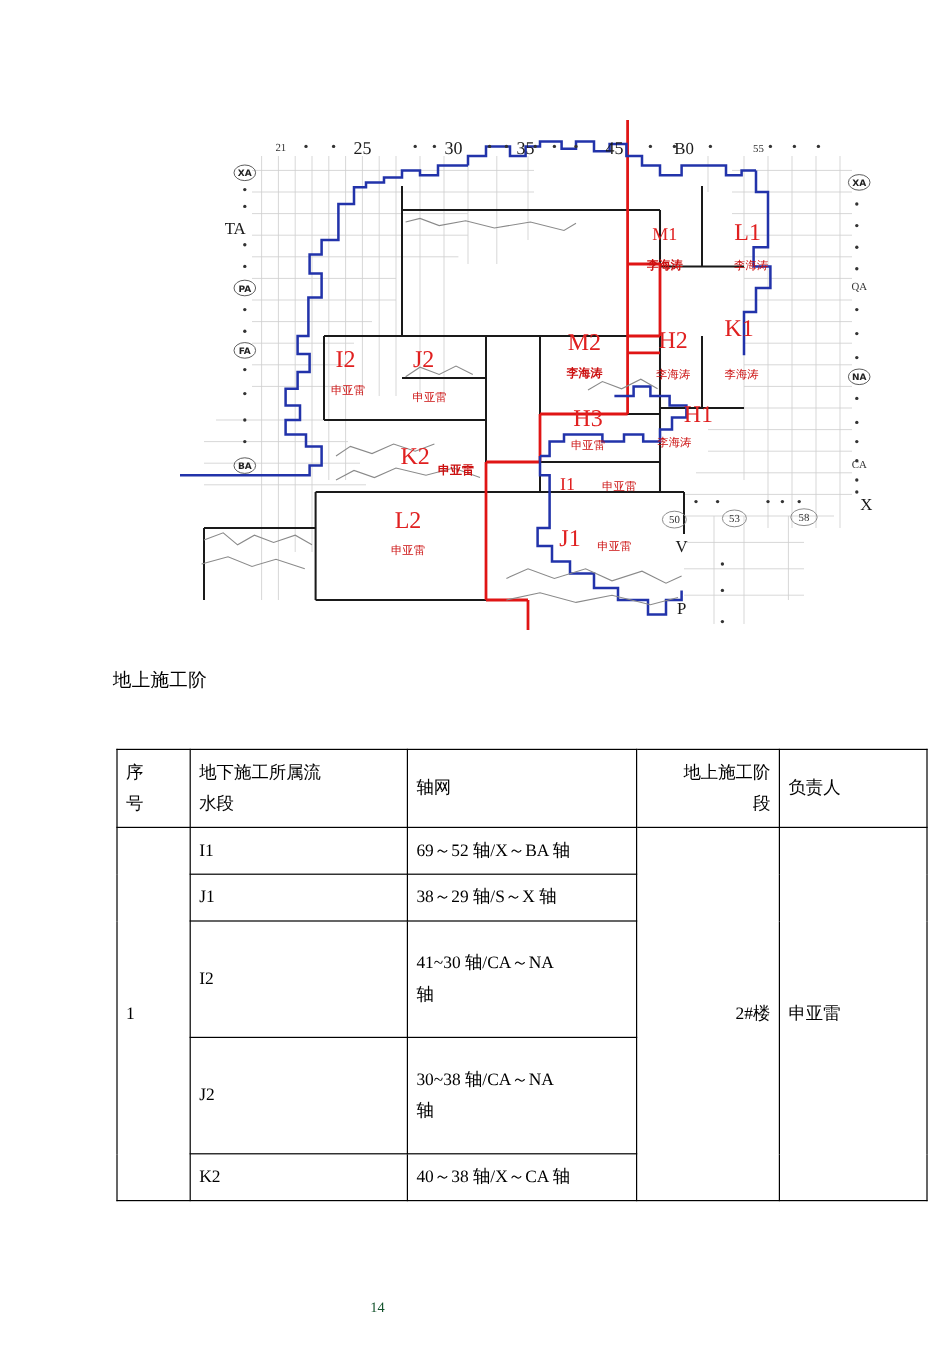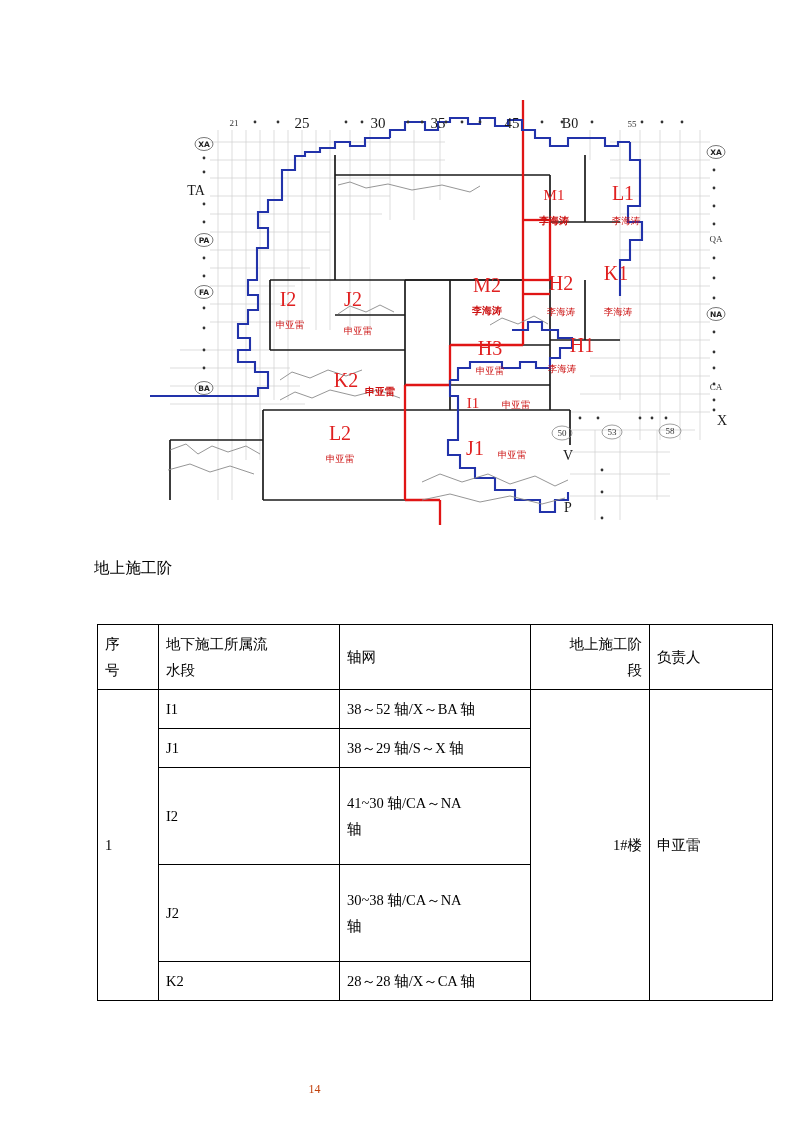--- a/index.html
+++ b/index.html
@@ -90,21 +90,21 @@
   .hdr-2line { display: block; }
 
   
   .pageno {
     position: absolute;
     left: 0;
     top: 1082px;
     width: 629px;
     text-align: center;
     font-size: 12px;
-    color: #c2410c;
+    color: #14532d;
     font-family: "Liberation Serif", "DejaVu Serif", serif;
   }
 
   
   .zone-big   { font-family: "Liberation Serif", serif; font-size: 20px; fill: #e02020; }
   .zone-mid   { font-family: "Liberation Serif", serif; font-size: 15px; fill: #e02020; }
   .zone-name  { font-family: "DejaVu Sans", sans-serif; font-size: 9.5px; fill: #cc1111; }
   .zone-name-b{ font-family: "DejaVu Sans", sans-serif; font-size: 10px; fill: #cc1111; font-weight: bold; }
   .ax-num     { font-family: "Liberation Serif", serif; font-size: 15px; fill: #1a1a1a; }
   .ax-num-sm  { font-family: "Liberation Serif", serif; font-size: 9px;  fill: #333; }
@@ -429,22 +429,22 @@
           <td class="c-stage hd">
             <span class="hdr-2line">地上施工阶</span>
             <span class="hdr-2line">段</span>
           </td>
           <td class="c-owner">负责人</td>
         </tr>
 
         <tr>
           <td class="c-no no-bottom" rowspan="5">1</td>
           <td class="c-seg">I1</td>
-          <td class="c-grid">38～52 轴/X～BA 轴</td>
-          <td class="c-stage no-bottom" rowspan="5">1#楼</td>
+          <td class="c-grid">69～52 轴/X～BA 轴</td>
+          <td class="c-stage no-bottom" rowspan="5">2#楼</td>
           <td class="c-owner no-bottom" rowspan="5">申亚雷</td>
         </tr>
 
         <tr>
           <td class="c-seg">J1</td>
           <td class="c-grid">38～29 轴/S～X 轴</td>
         </tr>
 
         <tr>
           <td class="c-seg tall">I2</td>
@@ -457,21 +457,21 @@
         <tr>
           <td class="c-seg tall">J2</td>
           <td class="c-grid tall">
             <span class="hdr-2line">30~38 轴/CA～NA</span>
             <span class="hdr-2line">轴</span>
           </td>
         </tr>
 
         <tr>
           <td class="c-seg">K2</td>
-          <td class="c-grid">28～28 轴/X～CA 轴</td>
+          <td class="c-grid">40～38 轴/X～CA 轴</td>
         </tr>
       </tbody>
     </table>
   </div>
 
   <div class="pageno">14</div>
 
 </div>
 
 </body></html>

